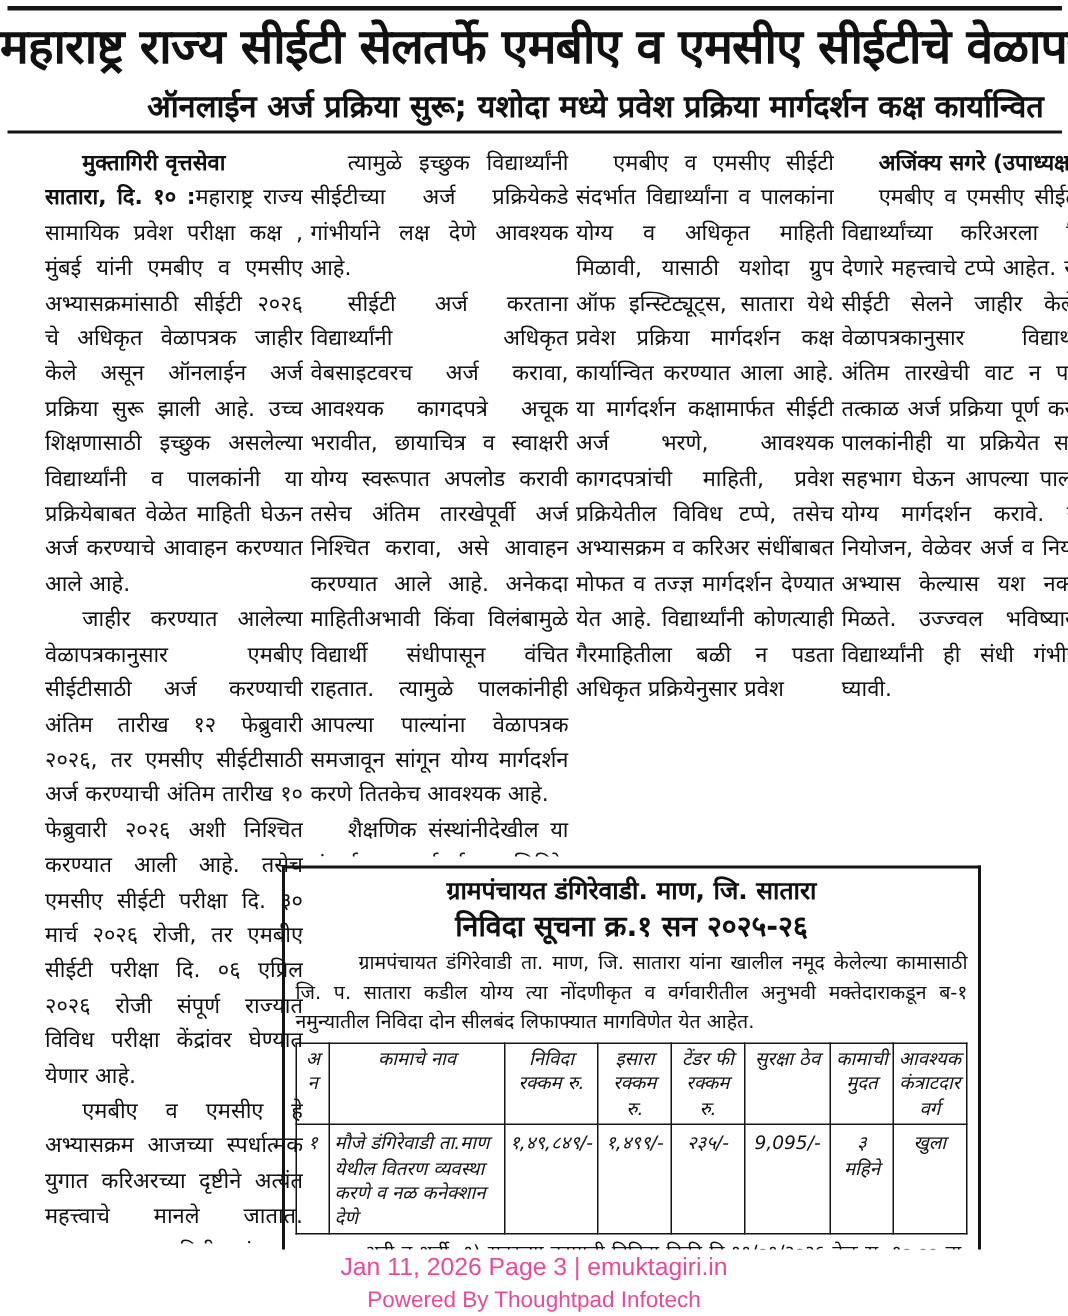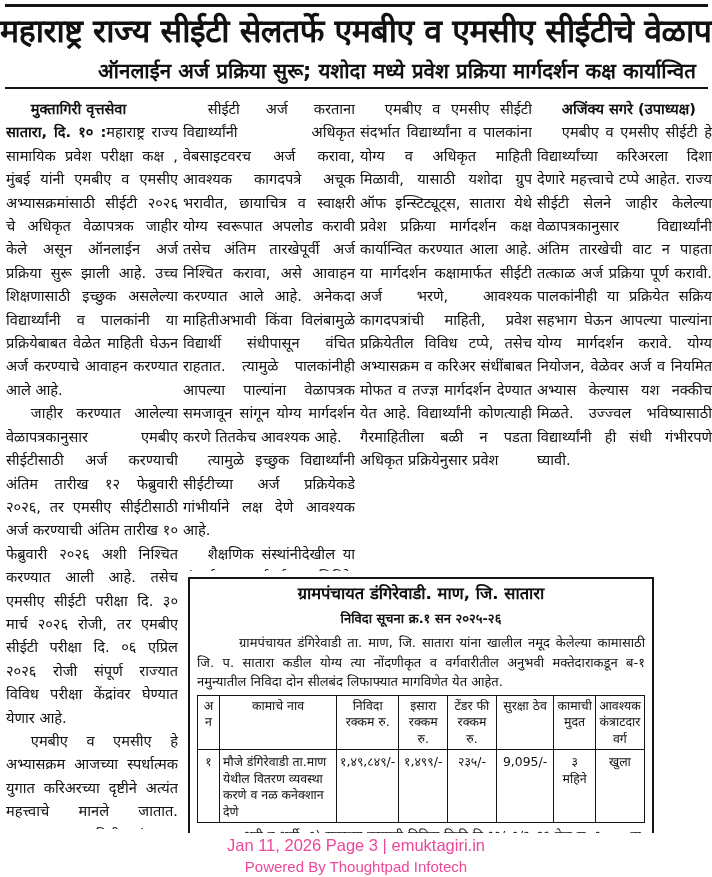--- a/index.html
+++ b/index.html
@@ -22,46 +22,48 @@
     position:absolute; top:56px; left:0; width:100%;
     text-align:center; font-weight:bold; font-size:20.5px; line-height:30px;
     white-space:nowrap;
     margin-left:41px;
   }
 
   .col {
     position:absolute; top:97px; width:172px;
     font-size:14.6px; line-height:23.4px; text-align:justify;
     overflow:hidden;
+    margin-left:24px;
   }
   .col-1 { left:6px;   height:732px; }
   .col-2 { left:183px; height:474px; }
   .col-3 { left:360px; height:474px; }
   .col-4 { left:537px; width:175px; height:474px; }
   .col p { text-indent:1.7em; }
   .col p.no-indent { text-indent:0; }
   .credit { font-weight:bold; text-indent:0; }
   b.lead { font-weight:bold; }
   .byline { font-weight:bold; }
 
   .tender-box {
     position:absolute; left:188px; top:577px; width:466px; height:256px;
     border:2px solid #151515; border-bottom:none;
     padding:3px 7px 0 7px; overflow:hidden;
   }
   .tender-title1 { text-align:center; font-weight:bold; font-size:16.5px; line-height:23px; }
-  .tender-title2 { text-align:center; font-weight:bold; font-size:13px; line-height:27px; }
+  .tender-title2 { text-align:center; font-weight:bold; font-size:19px; line-height:27px; }
   .tender-intro  { font-size:13px; line-height:19.5px; text-align:justify; text-indent:42px; margin-top:1px; }
   .tender-table {
     width:100%; border-collapse:collapse; margin-top:3px;
     font-size:12.4px; line-height:16.5px;
   }
   .tender-table th, .tender-table td {
     border:1.5px solid #151515; padding:2px 3px; font-weight:normal;
     vertical-align:top;
+    font-style:italic;
   }
   .tender-table th { text-align:center; }
   .tender-table td.center { text-align:center; }
   .tender-table td.work { text-align:left; }
   .tender-table td { padding-top:4px; }
   .tender-terms { font-size:13px; line-height:20px; text-align:justify; text-indent:46px; margin-top:3px; }
 
   .footer { position:absolute; left:0; width:100%; text-align:center;
             font-family:"Liberation Sans", sans-serif; color:#ec4899; }
   .footer-date  { top:836px; font-size:16.5px; }
@@ -81,22 +83,22 @@
   <div class="rule rule-sub"></div>
 
   <div class="col col-1">
     <p class="credit">मुक्तागिरी वृत्तसेवा</p>
     <p class="no-indent"><b class="lead">सातारा, दि. १० :</b><span>महाराष्ट्र राज्य सामायिक प्रवेश परीक्षा कक्ष , मुंबई यांनी एमबीए व एमसीए अभ्यासक्रमांसाठी सीईटी २०२६ चे अधिकृत वेळापत्रक जाहीर केले असून ऑनलाईन अर्ज प्रक्रिया सुरू झाली आहे. उच्च शिक्षणासाठी इच्छुक असलेल्या विद्यार्थ्यांनी व पालकांनी या प्रक्रियेबाबत वेळेत माहिती घेऊन अर्ज करण्याचे आवाहन करण्यात आले आहे.</span></p>
     <p>जाहीर करण्यात आलेल्या वेळापत्रकानुसार एमबीए सीईटीसाठी अर्ज करण्याची अंतिम तारीख १२ फेब्रुवारी २०२६, तर एमसीए सीईटीसाठी अर्ज करण्याची अंतिम तारीख १० फेब्रुवारी २०२६ अशी निश्चित करण्यात आली आहे. तसेच एमसीए सीईटी परीक्षा दि. ३० मार्च २०२६ रोजी, तर एमबीए सीईटी परीक्षा दि. ०६ एप्रिल २०२६ रोजी संपूर्ण राज्यात विविध परीक्षा केंद्रांवर घेण्यात येणार आहे.</p>
     <p>एमबीए व एमसीए हे अभ्यासक्रम आजच्या स्पर्धात्मक युगात करिअरच्या दृष्टीने अत्यंत महत्त्वाचे मानले जातात. व्यवस्थापन, माहिती तंत्रज्ञान, सॉफ्टवेअर विकास, डेटा विश्लेषण, प्रशासन व उद्योजकता अशा विविध क्षेत्रांत या अभ्यासक्रमांमुळे विद्यार्थ्यांना व्यापक संधी उपलब्ध होतात.</p>
   </div>
 
   <div class="col col-2">
+    <p>त्यामुळे इच्छुक विद्यार्थ्यांनी सीईटीच्या अर्ज प्रक्रियेकडे गांभीर्याने लक्ष देणे आवश्यक आहे.</p>
     <p>सीईटी अर्ज करताना विद्यार्थ्यांनी अधिकृत वेबसाइटवरच अर्ज करावा, आवश्यक कागदपत्रे अचूक भरावीत, छायाचित्र व स्वाक्षरी योग्य स्वरूपात अपलोड करावी तसेच अंतिम तारखेपूर्वी अर्ज निश्चित करावा, असे आवाहन करण्यात आले आहे. अनेकदा माहितीअभावी किंवा विलंबामुळे विद्यार्थी संधीपासून वंचित राहतात. त्यामुळे पालकांनीही आपल्या पाल्यांना वेळापत्रक समजावून सांगून योग्य मार्गदर्शन करणे तितकेच आवश्यक आहे.</p>
-    <p>त्यामुळे इच्छुक विद्यार्थ्यांनी सीईटीच्या अर्ज प्रक्रियेकडे गांभीर्याने लक्ष देणे आवश्यक आहे.</p>
     <p>शैक्षणिक संस्थांनीदेखील या संदर्भात मार्गदर्शन शिबिरे, समुपदेशन व माहिती सत्रांचे आयोजन करून विद्यार्थ्यांना</p>
   </div>
 
   <div class="col col-3">
     <p>एमबीए व एमसीए सीईटी संदर्भात विद्यार्थ्यांना व पालकांना योग्य व अधिकृत माहिती मिळावी, यासाठी यशोदा ग्रुप ऑफ इन्स्टिट्यूट्स, सातारा येथे प्रवेश प्रक्रिया मार्गदर्शन कक्ष कार्यान्वित करण्यात आला आहे. या मार्गदर्शन कक्षामार्फत सीईटी अर्ज भरणे, आवश्यक कागदपत्रांची माहिती, प्रवेश प्रक्रियेतील विविध टप्पे, तसेच अभ्यासक्रम व करिअर संधींबाबत मोफत व तज्ज्ञ मार्गदर्शन देण्यात येत आहे. विद्यार्थ्यांनी कोणत्याही गैरमाहितीला बळी न पडता अधिकृत प्रक्रियेनुसार प्रवेश</p>
   </div>
 
   <div class="col col-4">
     <p class="byline">अजिंक्य सगरे (उपाध्यक्ष)</p>
     <p>एमबीए व एमसीए सीईटी हे विद्यार्थ्यांच्या करिअरला दिशा देणारे महत्त्वाचे टप्पे आहेत. राज्य सीईटी सेलने जाहीर केलेल्या वेळापत्रकानुसार विद्यार्थ्यांनी अंतिम तारखेची वाट न पाहता तत्काळ अर्ज प्रक्रिया पूर्ण करावी. पालकांनीही या प्रक्रियेत सक्रिय सहभाग घेऊन आपल्या पाल्यांना योग्य मार्गदर्शन करावे. योग्य नियोजन, वेळेवर अर्ज व नियमित अभ्यास केल्यास यश नक्कीच मिळते. उज्ज्वल भविष्यासाठी विद्यार्थ्यांनी ही संधी गंभीरपणे घ्यावी.</p>

